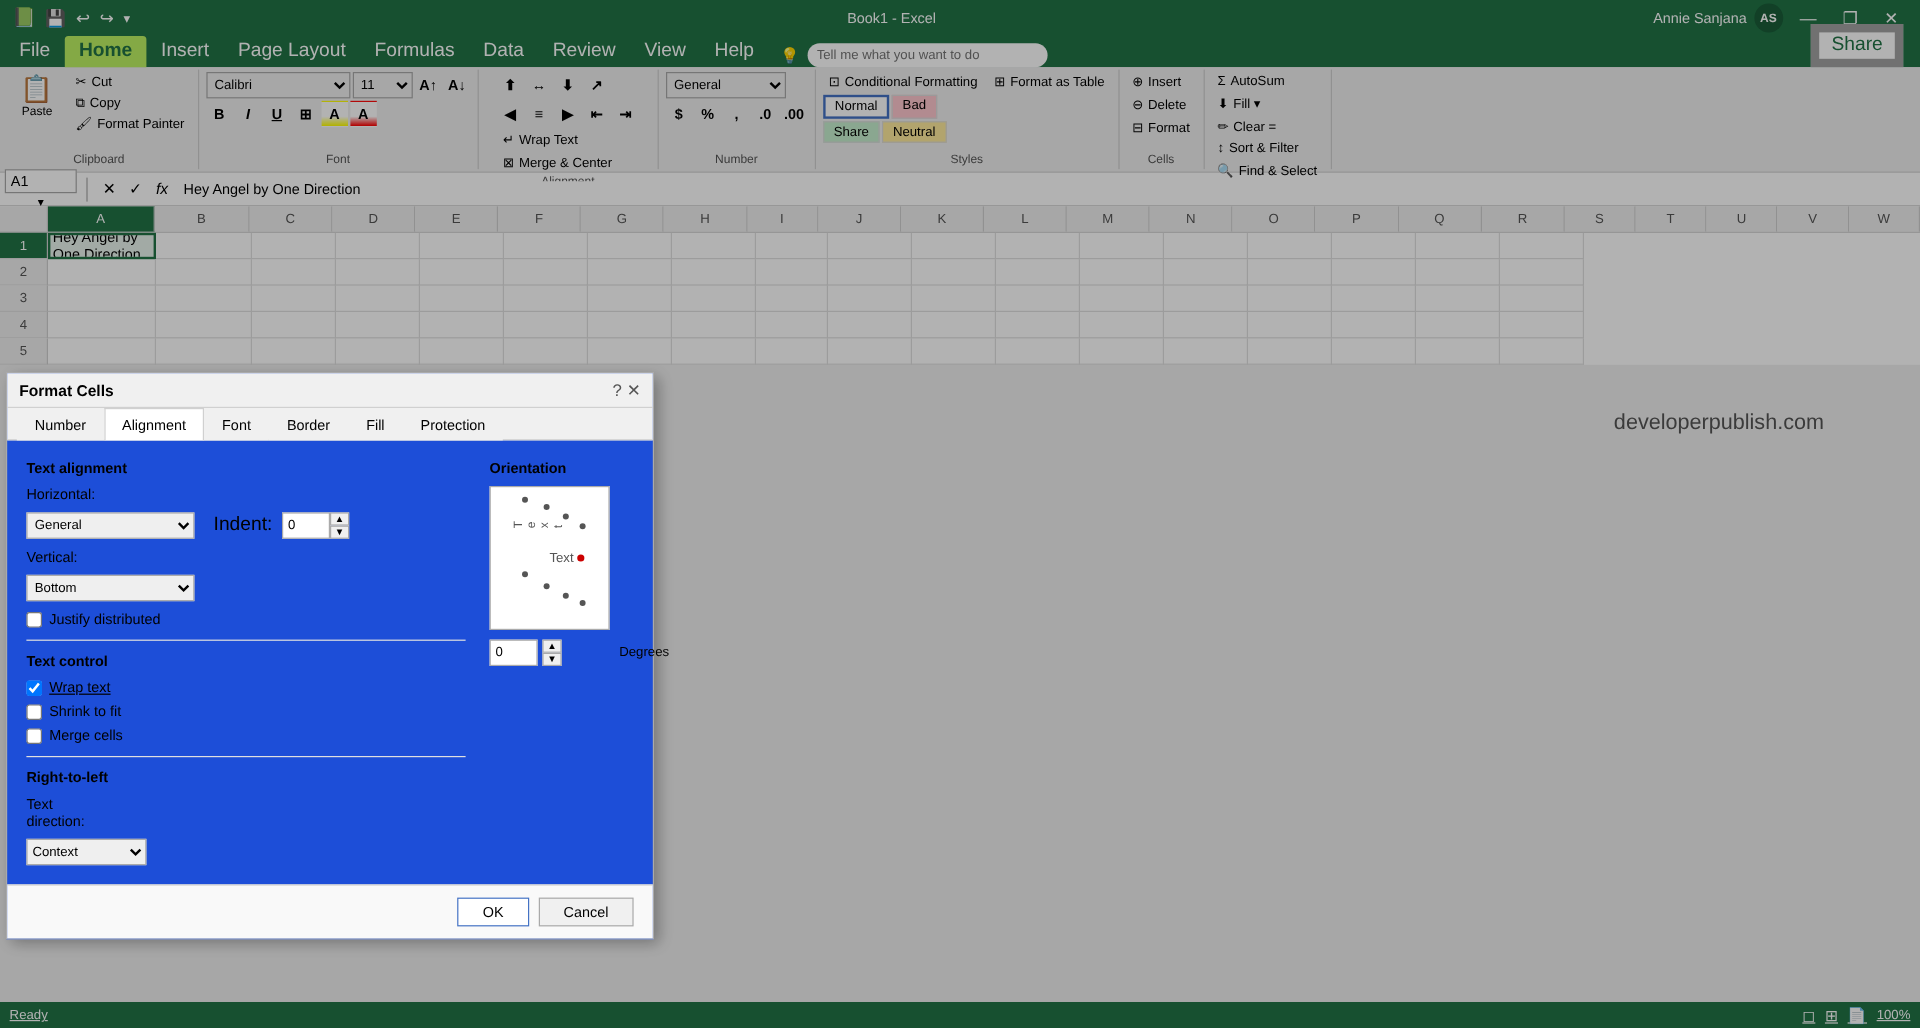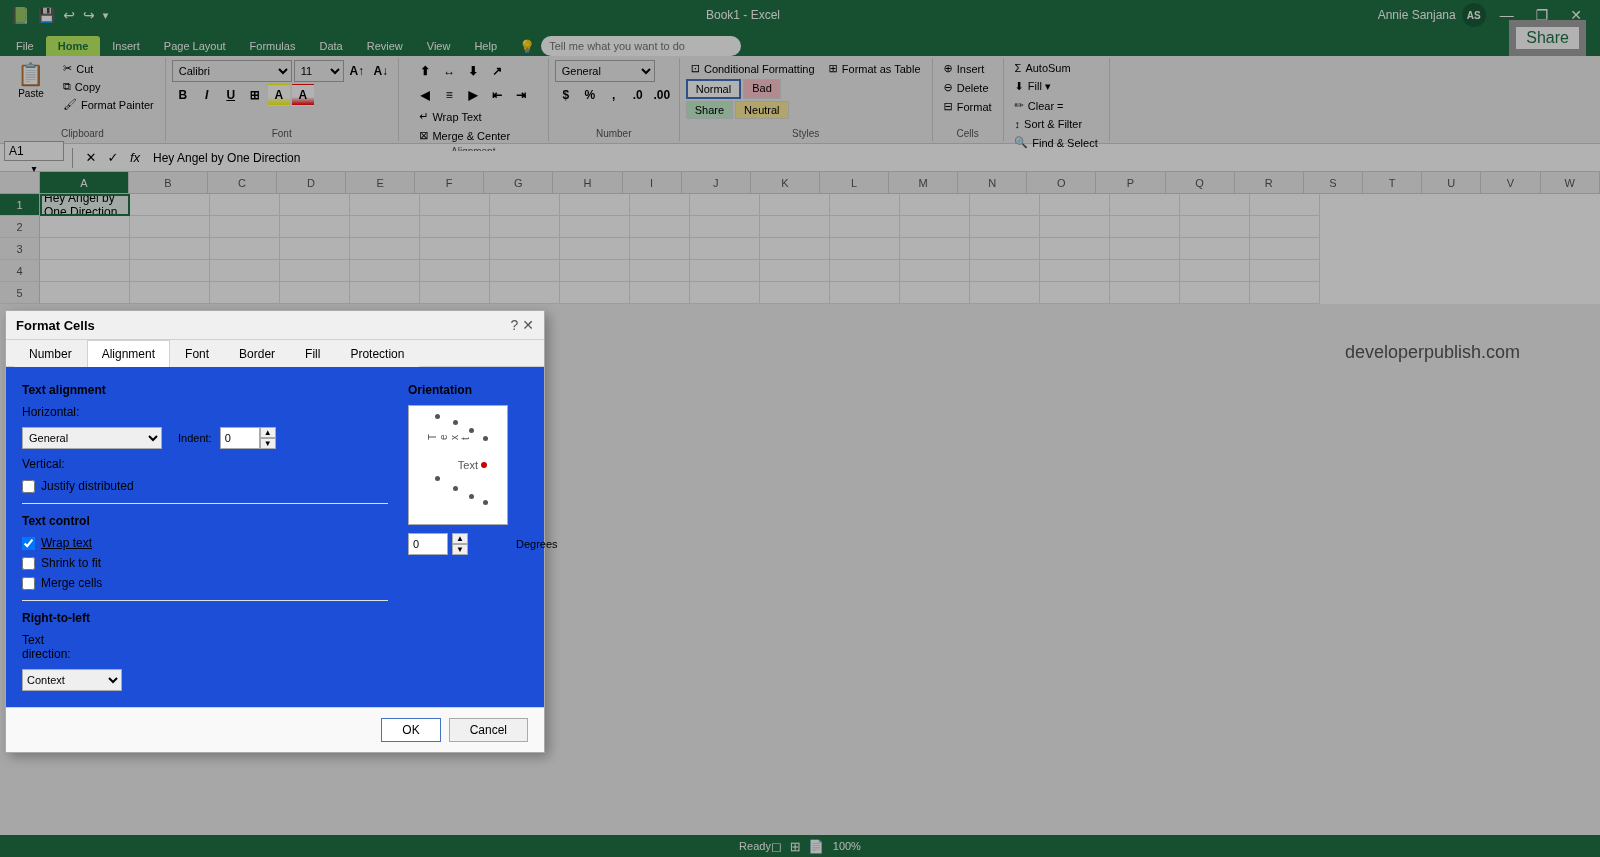--- a/index.html
+++ b/index.html
@@ -25,21 +25,21 @@
     .ribbon-tabs {
       background: #217346;
       display: flex;
       align-items: flex-end;
       padding: 0 4px;
       height: 26px;
     }
     .ribbon-tab {
       color: white;
       padding: 4px 12px;
-      font-size: 11px;
+      font-size: 16px;
       cursor: pointer;
       border-radius: 3px 3px 0 0;
     }
     .ribbon-tab.active { background: #bef264; color: #217346; font-weight: bold; }
 
     
     .ribbon {
       background: #f0f0f0;
       border-bottom: 1px solid #d0d0d0;
       display: flex;
@@ -168,21 +168,22 @@
       bottom: 0;
       left: 0;
       right: 0;
       height: 22px;
       background: #217346;
       color: white;
       display: flex;
       align-items: center;
       padding: 0 8px;
       font-size: 11px;
-      justify-content: center;
+      justify-content: space-between;
+      text-decoration: underline;
     }
     .status-right { display: flex; gap: 8px; align-items: center; }
 
     
     .watermark {
       position: absolute;
       right: 80px;
       top: 50%;
       transform: translateY(-50%);
       font-size: 18px;
@@ -727,32 +728,40 @@
           </div>
           <div class="modal-row">
             <select class="modal-select">
               <option>General</option>
               <option>Left</option>
               <option>Center</option>
               <option>Right</option>
               <option>Fill</option>
               <option>Justify</option>
             </select>
-            <span style="font-size:11px; margin-left:8px;">Indent:</span>
+            <span style="font-size:16px; margin-left:8px;">Indent:</span>
             <div style="display:flex; align-items:center; gap:0;">
               <input type="text" class="modal-input-small" value="0" style="width: 40px;">
               <div style="display:flex; flex-direction:column;">
                 <button class="spinner-btn">▲</button>
                 <button class="spinner-btn">▼</button>
               </div>
             </div>
           </div>
 
           <div class="modal-row">
             <div class="modal-label">Vertical:</div>
+          </div>
+          <div class="modal-row">
+            <select class="modal-select">
+              <option>Top</option>
+              <option>Center</option>
+              <option selected="">Bottom</option>
+              <option>Justify</option>
+            </select>
           </div>
 
           <div class="modal-checkbox-row">
             <input type="checkbox" style="">
             <span class="modal-checkbox-label">Justify distributed</span>
           </div>
 
           <hr class="modal-divider">
 
           <div class="modal-section-title">Text control</div>

